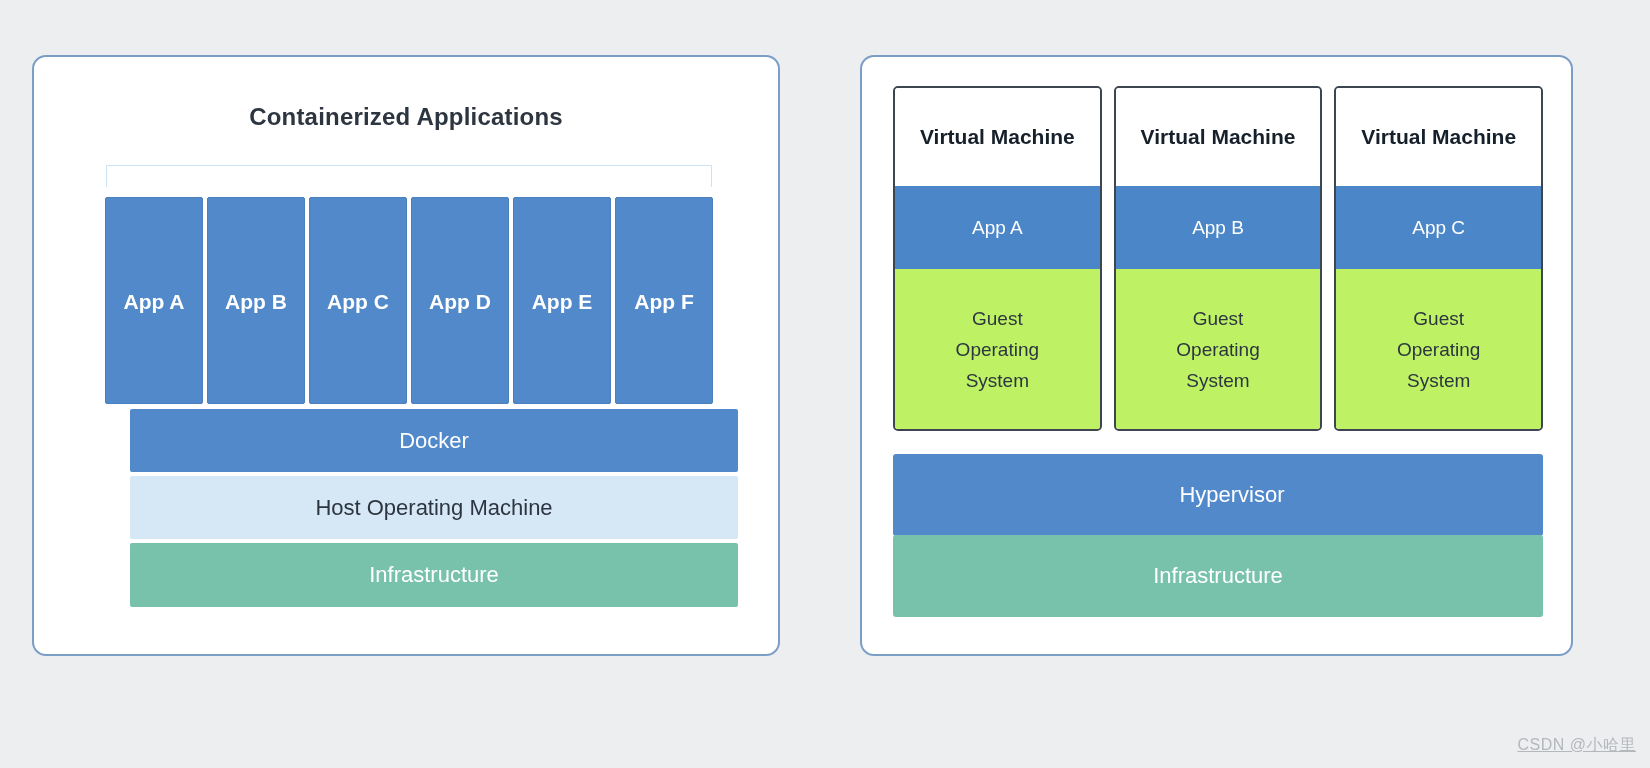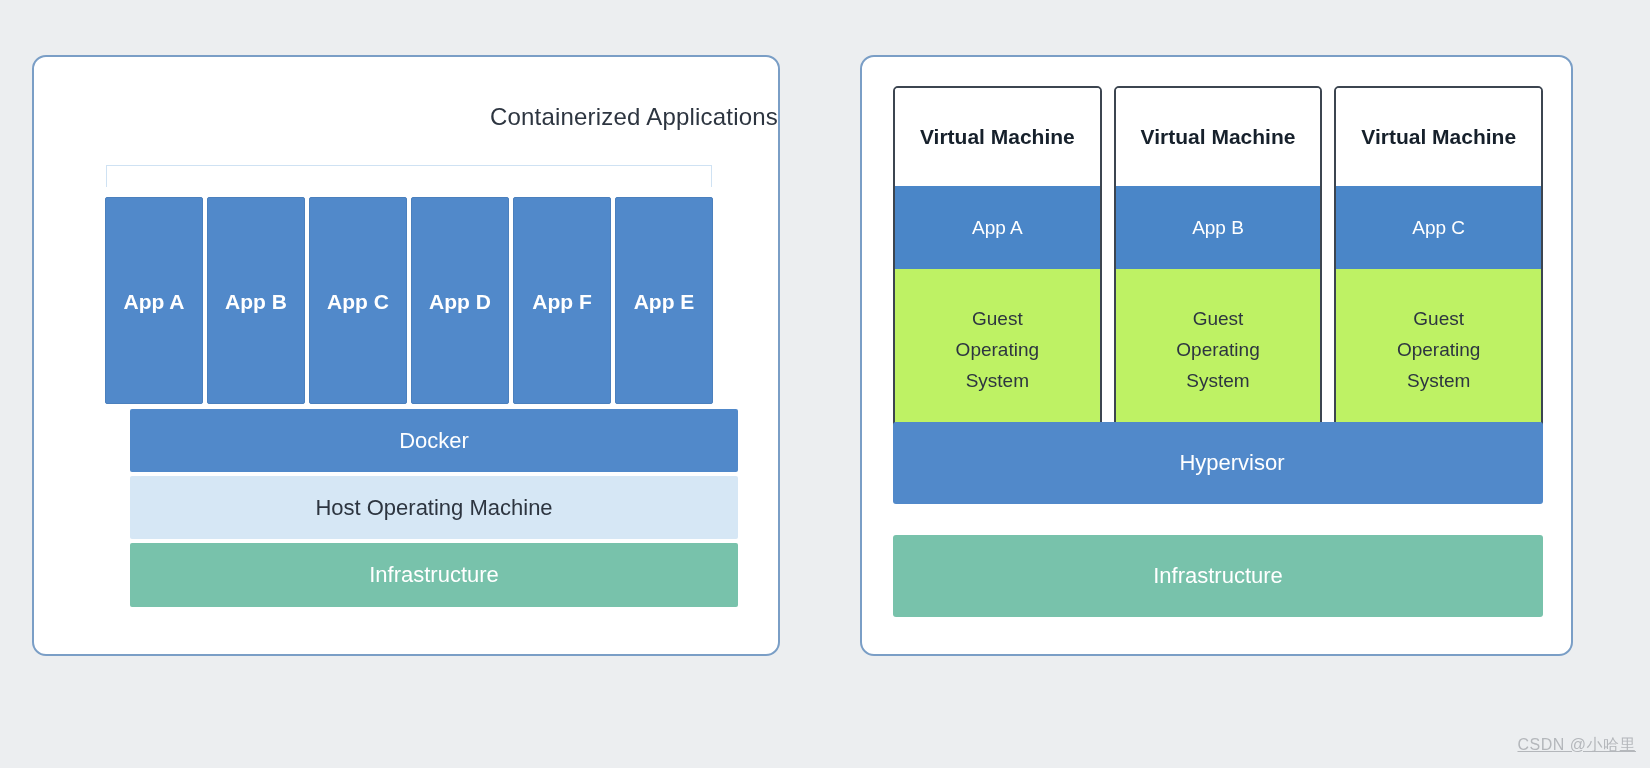--- a/index.html
+++ b/index.html
@@ -46,24 +46,25 @@
     height: 601px;
     margin-left: 20px;
   }
 
   
   .panel-title {
     position: absolute;
     left: 0;
     top: 46px;
     width: 100%;
-    text-align: right;
+    text-align: center;
     font-size: 24px;
     color: #2d3540;
     letter-spacing: .2px;
+    font-weight: bold;
   }
 
   
   .bracket {
     position: absolute;
     left: 72px;
     top: 108px;
     width: 606px;
     height: 22px;
     border: 1.5px solid #cfe2f3;
@@ -190,21 +191,21 @@
     width: 650px;
     box-sizing: border-box;
     display: flex;
     align-items: center;
     justify-content: center;
     border-radius: 3px;
     color: #ffffff;
     font-size: 22px;
   }
   #layer-hypervisor {
-    top: 365px;
+    top: 397px;
     height: 82px;
     background: #5189ca;
     padding-left: 28px;
   }
   #layer-infra-right {
     top: 478px;
     height: 82px;
     background: #78c2ab;
   }
 
@@ -237,24 +238,24 @@
       <div class="app-box">
         <span>App B</span>
       </div>
       <div class="app-box">
         <span>App C</span>
       </div>
       <div class="app-box">
         <span>App D</span>
       </div>
       <div class="app-box">
+        <span>App E</span>
+      </div>
+      <div class="app-box">
         <span>App F</span>
-      </div>
-      <div class="app-box">
-        <span>App E</span>
       </div>
     </div>
 
     <div class="layer" id="layer-docker">Docker</div>
 
     <div class="layer" id="layer-host-os">Host Operating Machine</div>
 
     <div class="layer" id="layer-infra-left">Infrastructure</div>
   </div>
 

